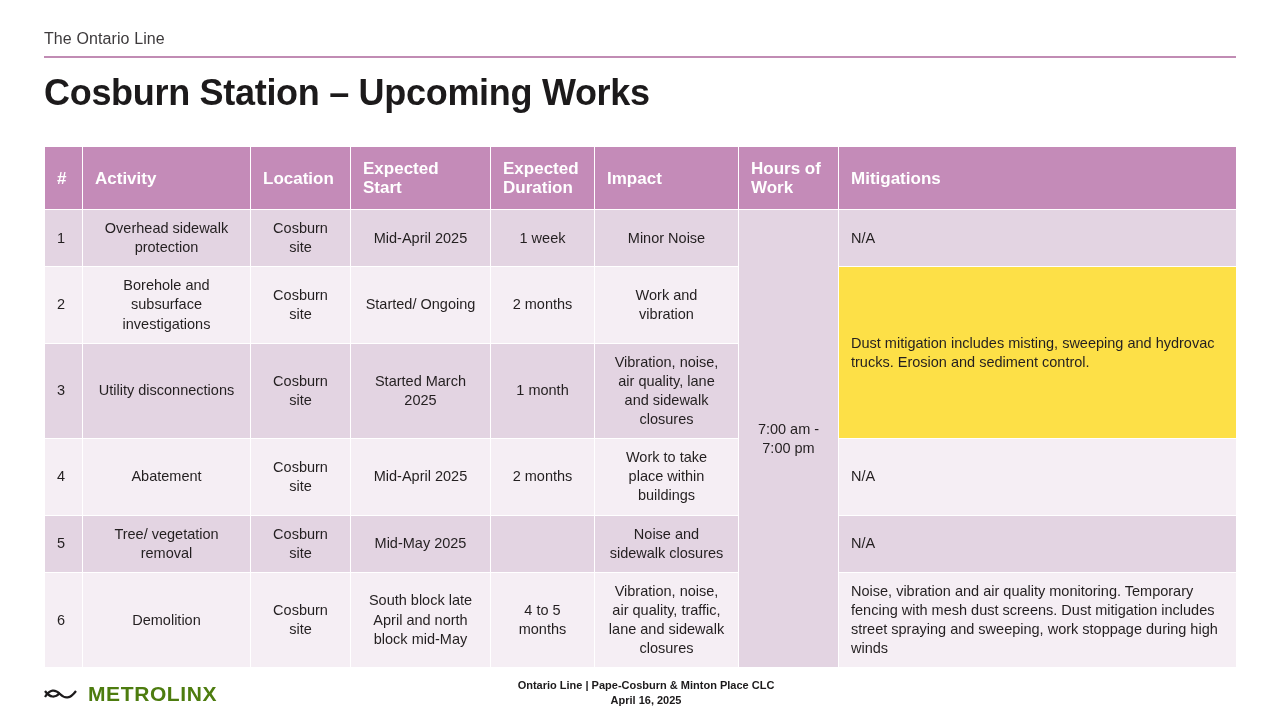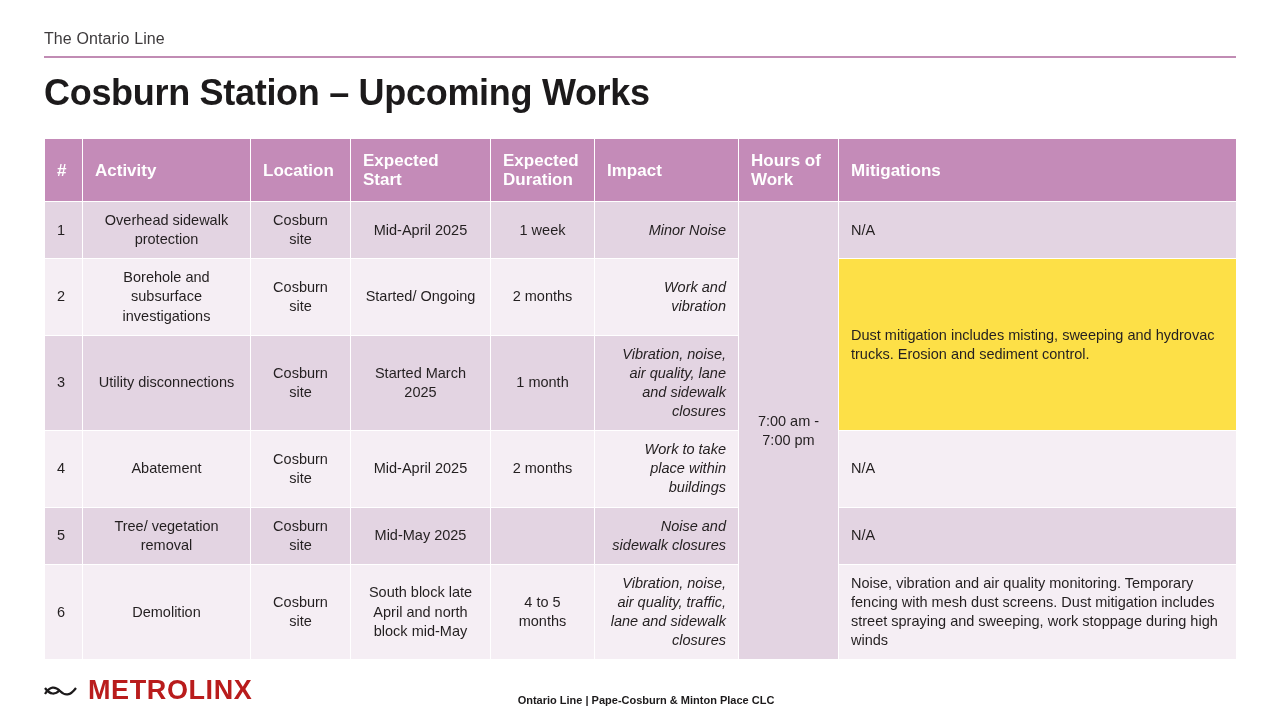--- a/index.html
+++ b/index.html
@@ -32,21 +32,21 @@
     height: 2px;
     background: #c18cb4;
     width: 1192px;
     margin-bottom: 14px;
   }
   .title {
     font-size: 36px;
     font-weight: bold;
     letter-spacing: -0.3px;
     color: #1c1a1b;
-    margin-bottom: 24px;
+    margin-bottom: 32px;
   }
   table.works {
     border-collapse: collapse;
     width: 1192px;
     table-layout: fixed;
   }
   table.works th {
     background: #c48bb8;
     color: #ffffff;
     font-size: 17px;
@@ -73,21 +73,21 @@
     text-align: center;
     font-size: 14.5px;
     margin-left: 33px;
   }
   td.cell-merged-mit-1 { background: #fde047; }
   td.c-num { text-align: left; padding-left: 16px; }
   td.c-activity { text-align: center; }
   td.c-location { text-align: center; }
   td.c-start { text-align: center; }
   td.c-duration { text-align: center; }
-  td.c-impact { text-align: right; font-style: italic; }
+  td.c-impact { text-align: center; }
   td.c-mit { text-align: left; margin-top: 12px; }
 
   col.w-num { width: 38px; }
   col.w-activity { width: 168px; }
   col.w-location { width: 100px; }
   col.w-start { width: 140px; }
   col.w-duration { width: 104px; }
   col.w-impact { width: 144px; }
   col.w-hours { width: 100px; }
   col.w-mit { width: 398px; }
@@ -106,24 +106,24 @@
     display: flex;
     align-items: center;
     gap: 10px;
   }
   .brand-mark {
     width: 34px;
     height: 16px;
     display: block;
   }
   .brand-text {
-    font-size: 27px;
+    font-size: 21px;
     font-weight: bold;
     letter-spacing: 0.6px;
-    color: #b91c1c;
+    color: #4d7c0f;
   }
   .footer-center {
     position: absolute;
     left: 12px;
     right: 0;
     bottom: 12px;
     text-align: center;
     font-size: 11px;
     font-weight: bold;
     line-height: 1.35;
@@ -228,16 +228,17 @@
   <div class="footer">
     <div class="brand">
       <svg class="brand-mark" viewBox="0 0 34 16">
         <path d="M1 11 C6 3, 11 3, 16 8 C21 13, 26 13, 32 5" stroke="#1c1a1b" stroke-width="2.2" fill="none"></path>
         <path d="M1 5 C6 12, 11 12, 16 7" stroke="#1c1a1b" stroke-width="2.2" fill="none"></path>
       </svg>
       <span class="brand-text">METROLINX</span>
     </div>
     <div class="footer-center">
       <div>Ontario Line | Pape-Cosburn &amp; Minton Place CLC</div>
+      <div>April 16, 2025</div>
     </div>
   </div>
 
 </div>
 
 </body></html>

